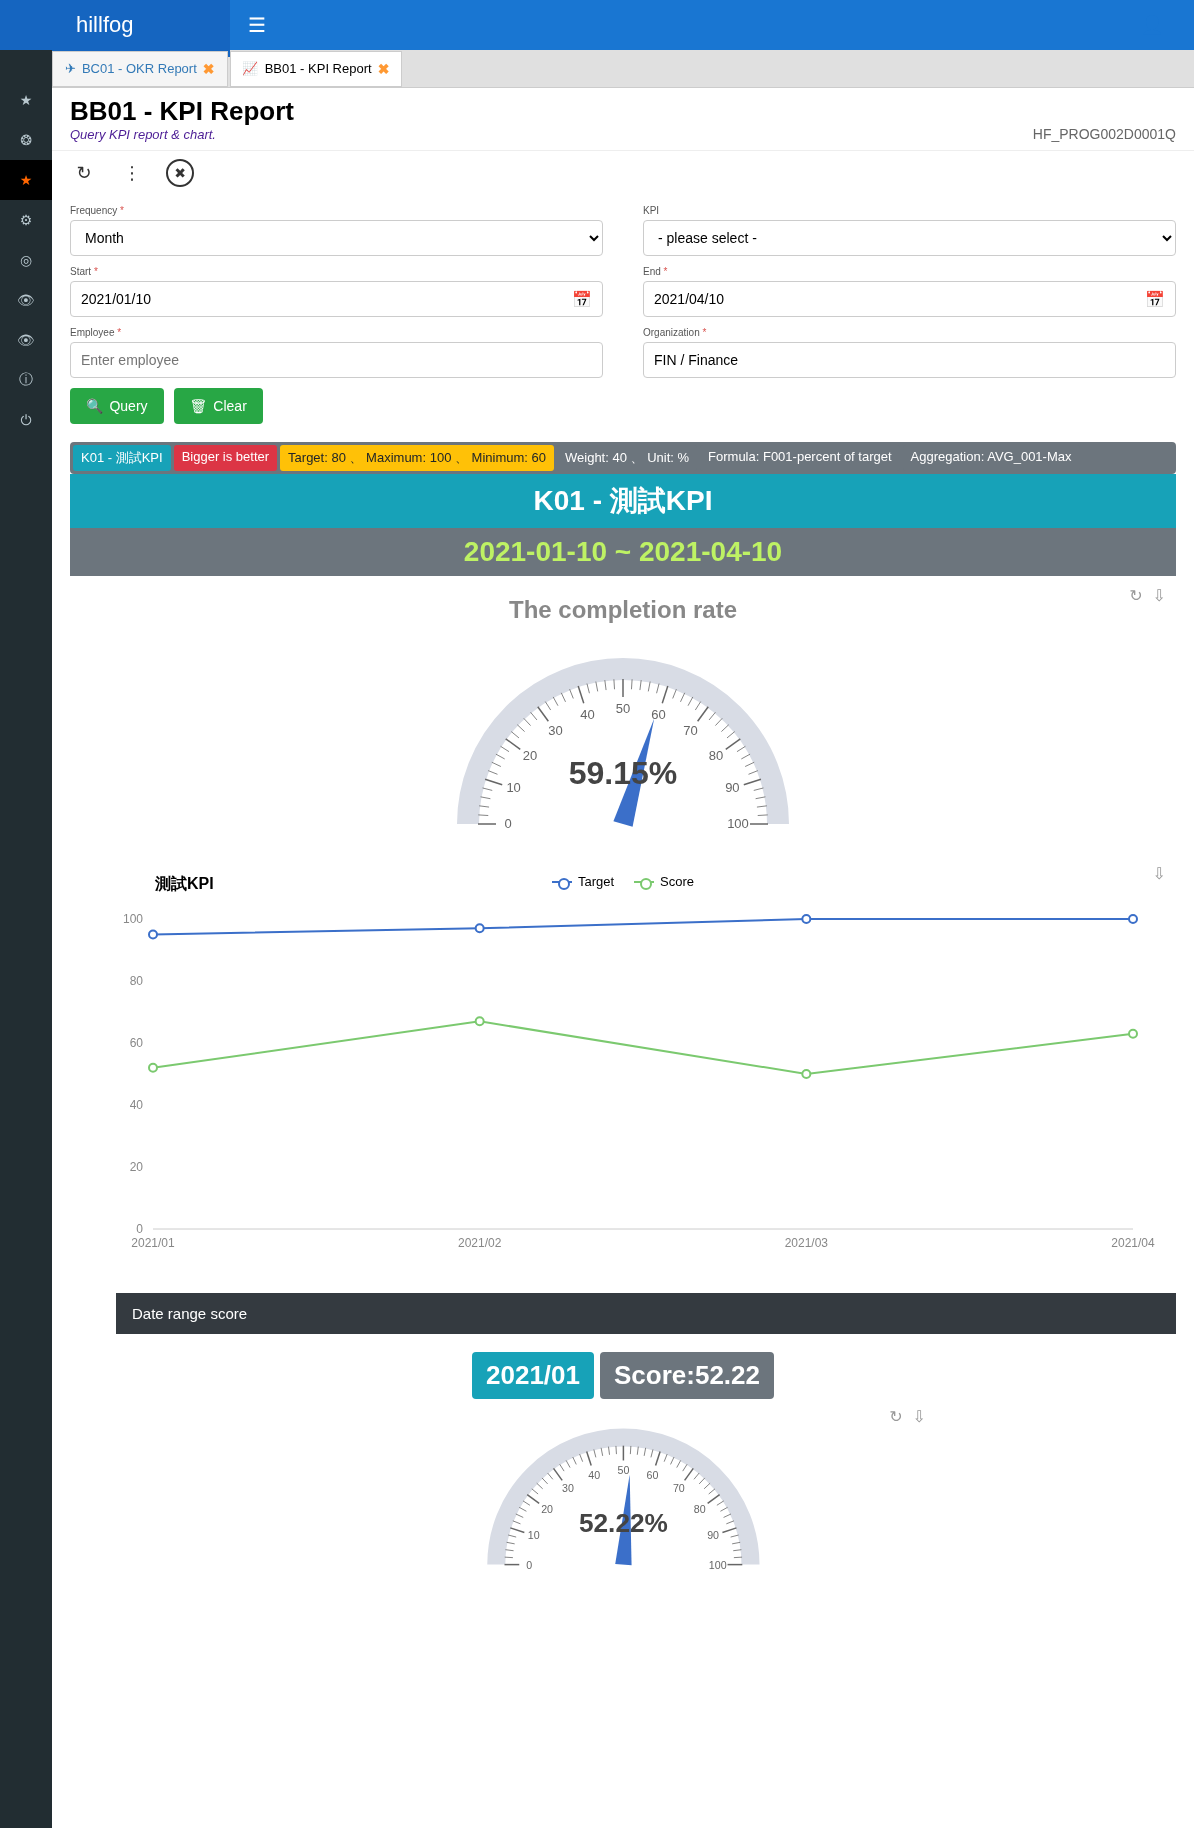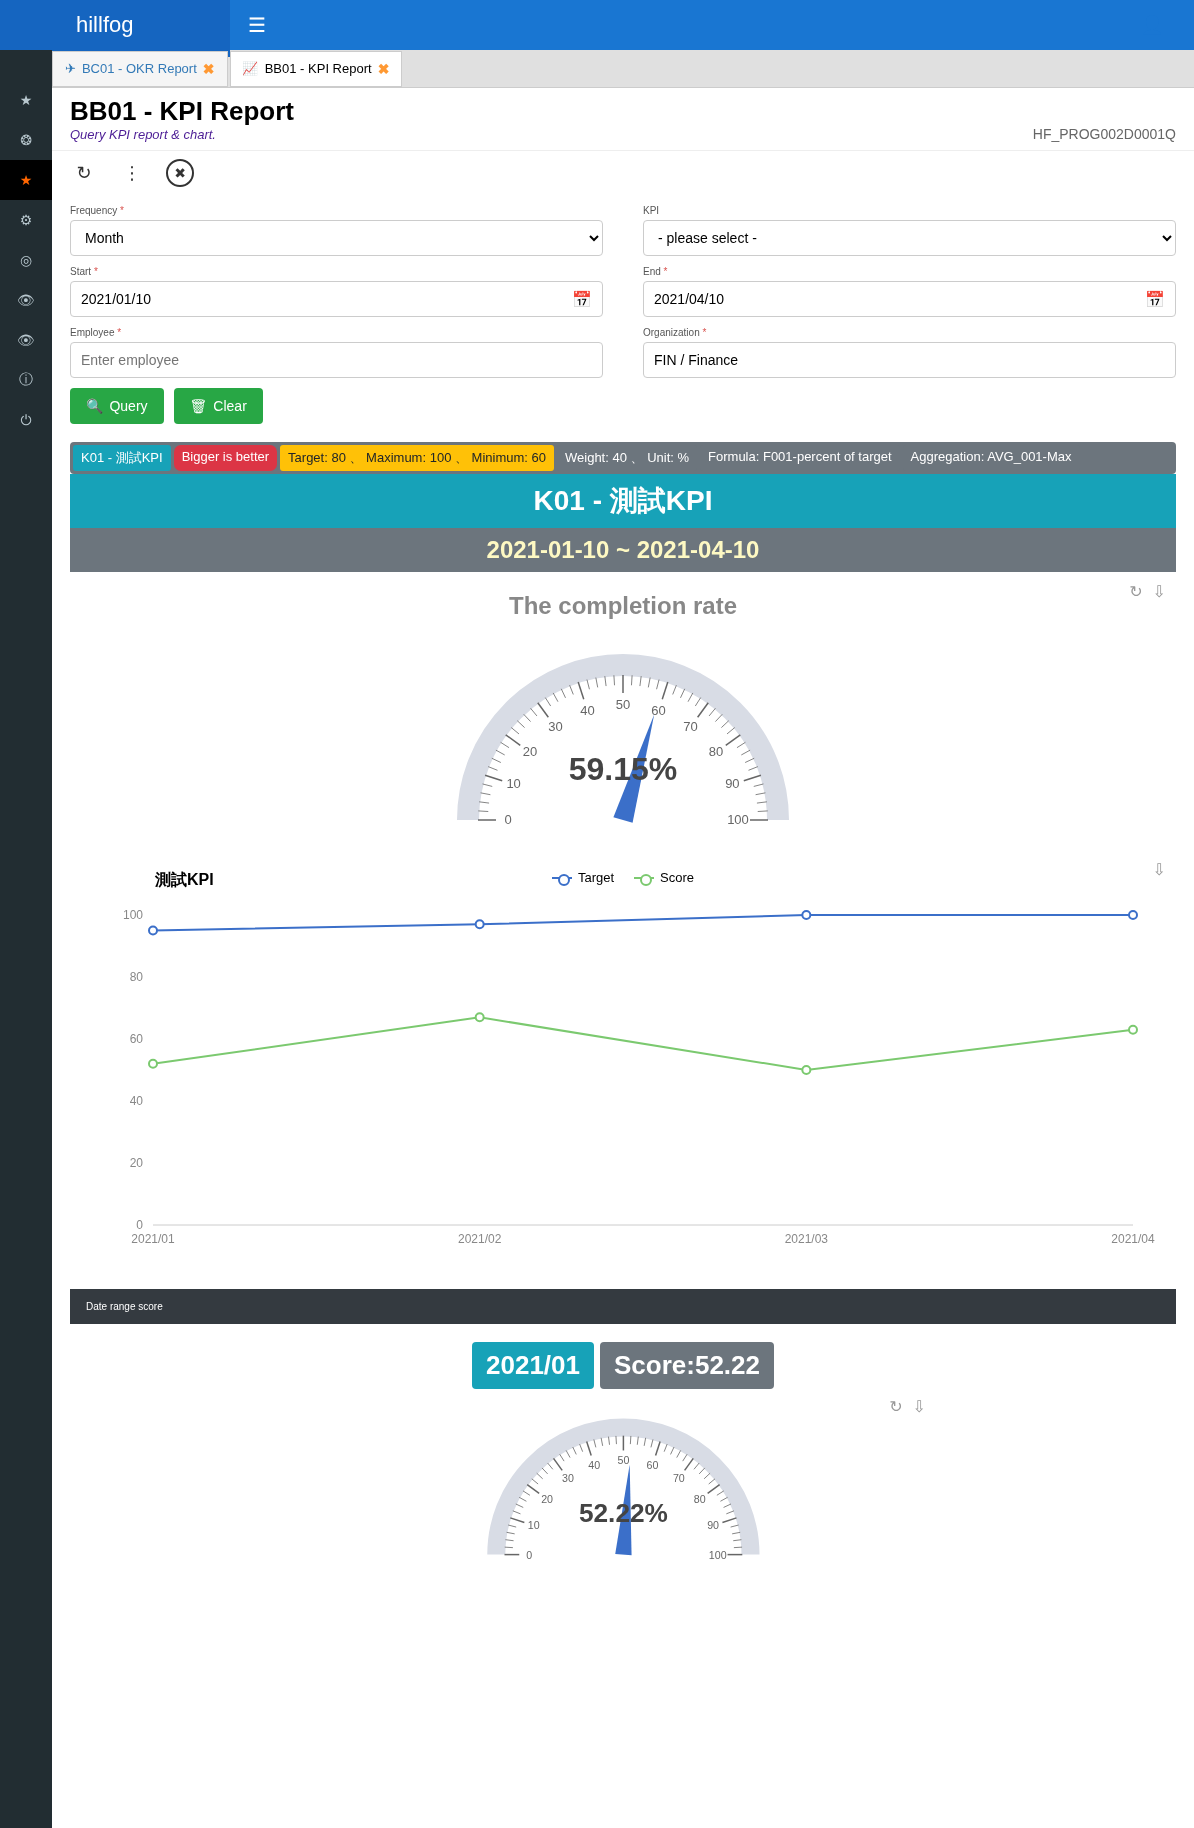--- a/index.html
+++ b/index.html
@@ -48,26 +48,26 @@
 
 .form-buttons { padding: 0 18px 18px; display: flex; gap: 10px; }
 .btn { height: 36px; border: none; border-radius: 4px; padding: 0 16px; font-size: 14px; color: #fff; cursor: pointer; display: flex; align-items: center; gap: 6px; }
 .btn-green { background: #28a745; }
 
 
 .report { padding: 0 18px 40px; }
 .info-strip { background: #6c757d; display: flex; flex-wrap: wrap; gap: 3px; padding: 3px; border-radius: 4px; margin-bottom: 0; }
 .badge { padding: 4px 8px; font-size: 13px; border-radius: 3px; color: #fff; }
 .b-teal { background: #17a2b8; }
-.b-red { background: #dc3545; border-radius: 7px; }
+.b-red { background: #dc3545; }
 .b-warn { background: #ffc107; color: #212529; }
 .b-sec { background: #6c757d; }
 
 .kpi-title-bar { background: #17a2b8; color: #fff; text-align: center; font-size: 28px; font-weight: bold; padding: 8px; }
-.date-range-bar { background: #6c757d; color: #fef9c3; text-align: center; font-size: 24px; font-weight: bold; padding: 8px; }
+.date-range-bar { background: #6c757d; color: #bef264; text-align: center; font-size: 28px; font-weight: bold; padding: 8px; }
 
 
 .chart-box { position: relative; padding: 20px; }
 .chart-tools { position: absolute; top: 10px; right: 10px; display: flex; gap: 10px; color: #999; }
 .chart-tool { cursor: pointer; font-size: 16px; }
 
 .gauge-title { text-align: center; font-size: 24px; color: #888; font-weight: bold; margin-bottom: 20px; }
 .gauge-wrap { display: flex; justify-content: center; }
 
 
@@ -77,21 +77,21 @@
 .legend-item { display: flex; align-items: center; gap: 6px; }
 .leg-marker { width: 20px; height: 2px; position: relative; }
 .leg-marker::after { content: ''; position: absolute; width: 8px; height: 8px; border-radius: 50%; top: -3px; left: 6px; background: #fff; }
 .leg-blue { background: #3b6fc9; }
 .leg-blue::after { border: 2px solid #3b6fc9; }
 .leg-green { background: #7bc96f; }
 .leg-green::after { border: 2px solid #7bc96f; }
 
 .line-svg { width: 100%; height: 380px; }
 
-.section-bar { background: #343a40; color: #fff; padding: 12px 16px; font-size: 10px; }
+.section-bar { background: #343a40; color: #fff; padding: 12px 16px; font-size: 15px; margin-left: 46px; }
 
 .score-badge-row { display: flex; justify-content: center; gap: 6px; margin: 18px 0; }
 .score-badge { padding: 8px 14px; font-size: 26px; font-weight: bold; color: #fff; border-radius: 4px; }
 .sb-teal { background: #17a2b8; }
 .sb-gray { background: #6c757d; }
 
 </style>
 </head>
 <body>
 

